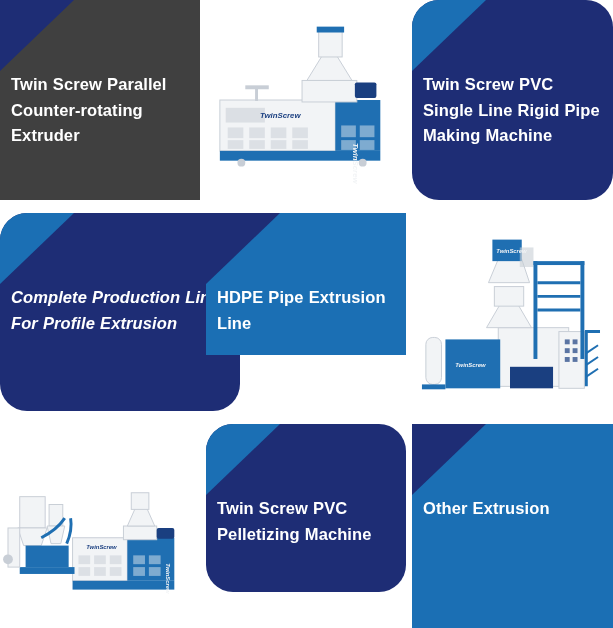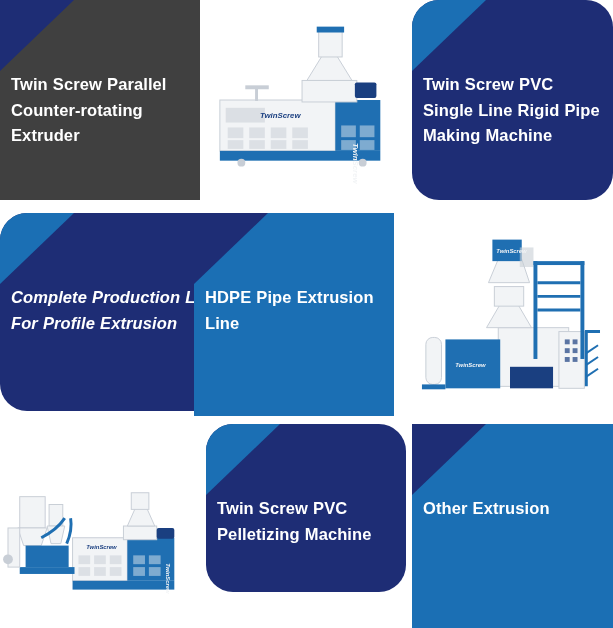--- a/index.html
+++ b/index.html
@@ -128,21 +128,21 @@
       </div>
     </div>
     <div class="cell" style="left: 0px; top: 213px; width: 240px; height: 198px; font-style: italic;">
       <div class="tile navy-body" style="background:#1e2d75">
         <svg class="corner" viewBox="0 0 74 71" width="74" height="71" preserveAspectRatio="none">
           <polygon points="0,0 74,0 0,71" fill="#1b6fb4"></polygon>
         </svg>
         <h3 class="tile-title">Complete Production Line For Profile Extrusion</h3>
       </div>
     </div>
-    <div class="cell" style="left: 194px; top: 213px; width: 200px; height: 203px;">
+    <div class="cell" style="left: 206px; top: 213px; width: 200px; height: 142px;">
       <div class="tile blue-body" style="background:#1b6fb4">
         <svg class="corner" viewBox="0 0 74 71" width="74" height="71" preserveAspectRatio="none">
           <polygon points="0,0 74,0 0,71" fill="#1e2d75"></polygon>
         </svg>
         <h3 class="tile-title">HDPE Pipe Extrusion Line</h3>
       </div>
     </div>
     <div class="cell" style="left: 412px; top: 213px; width: 201px; height: 198px;">
       <div class="photo" style="background:#ffffff">
         <svg viewBox="0 0 200 185" width="196" height="181">

